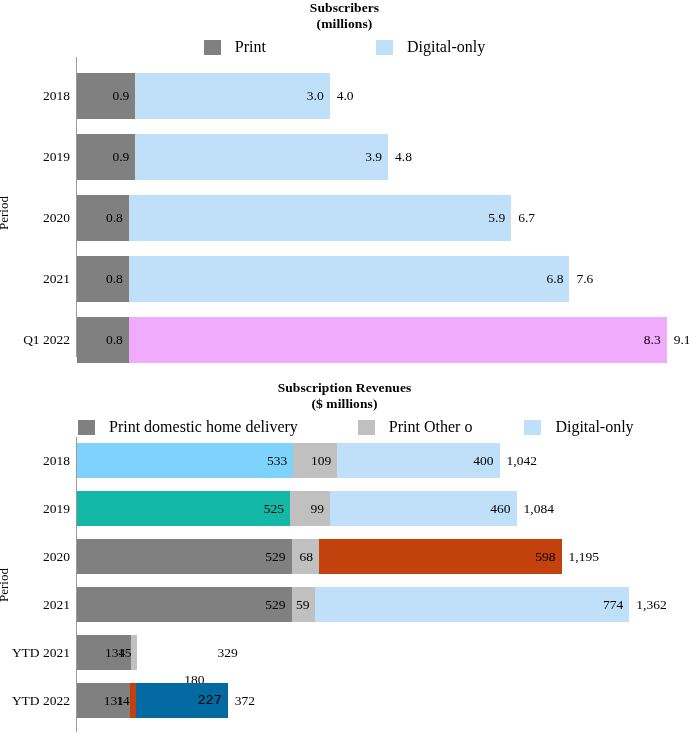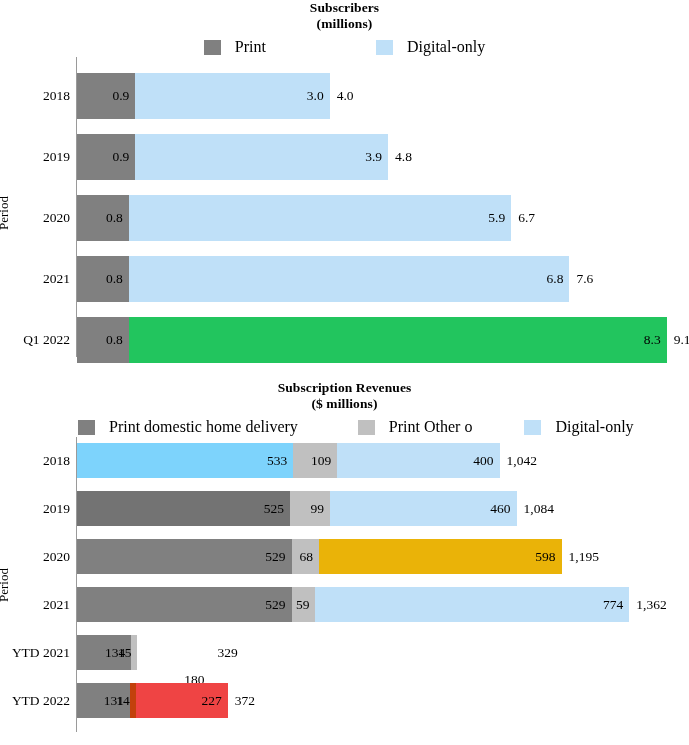--- a/index.html
+++ b/index.html
@@ -202,21 +202,21 @@
           </div>
         </div>
         <div class="total-val" style="left: 576.48px; top: 16px;">7.6</div>
       </div>
       <div class="row" style="top: 260px; height: 46px;">
         <div class="cat-label" style="left: 0px; width: 70px; top: 16px;">Q1 2022</div>
         <div class="bar-wrap">
           <div class="seg" style="background: rgb(128, 128, 128); width: 51.84px;">
             <span class="seg-val">0.8</span>
           </div>
-          <div class="seg" style="background: #22c55e; width: 537.84px;">
+          <div class="seg" style="background: #f0abfc; width: 537.84px;">
             <span class="seg-val">8.3</span>
           </div>
         </div>
         <div class="total-val" style="left: 673.68px; top: 16px;">9.1</div>
       </div>
     </div>
 </div>
 
 <div class="chart-block" id="chart2">
 
@@ -255,42 +255,42 @@
           </div>
           <div class="seg" style="background: rgb(191, 224, 248); width: 162.2px;">
             <span class="seg-val">400</span>
           </div>
         </div>
         <div class="total-val" style="left: 506.531px; top: 10.5px;">1,042</div>
       </div>
       <div class="row" style="top: 54px; height: 35px;">
         <div class="cat-label" style="left: 0px; width: 70px; top: 10.5px;">2019</div>
         <div class="bar-wrap">
-          <div class="seg" style="background: #737373; width: 212.887px;">
+          <div class="seg" style="background: #14b8a6; width: 212.887px;">
             <span class="seg-val">525</span>
           </div>
           <div class="seg" style="background: rgb(192, 192, 192); width: 40.1445px;">
             <span class="seg-val">99</span>
           </div>
           <div class="seg" style="background: rgb(191, 224, 248); width: 186.53px; align-items: center;">
             <span class="seg-val">460</span>
           </div>
         </div>
         <div class="total-val" style="left: 523.562px; top: 10.5px;">1,084</div>
       </div>
       <div class="row" style="top: 102px; height: 35px;">
         <div class="cat-label" style="left: 0px; width: 70px; top: 10.5px;">2020</div>
         <div class="bar-wrap">
           <div class="seg" style="background: rgb(128, 128, 128); width: 214.51px;">
             <span class="seg-val">529</span>
           </div>
           <div class="seg" style="background: rgb(192, 192, 192); width: 27.574px;">
             <span class="seg-val">68</span>
           </div>
-          <div class="seg" style="background: #eab308; width: 242.489px;">
+          <div class="seg" style="background: #c2410c; width: 242.489px;">
             <span class="seg-val">598</span>
           </div>
         </div>
         <div class="total-val" style="left: 568.572px; top: 10.5px;">1,195</div>
       </div>
       <div class="row" style="top: 150px; height: 35px;">
         <div class="cat-label" style="left: 0px; width: 70px; top: 10.5px;">2021</div>
         <div class="bar-wrap">
           <div class="seg" style="background: rgb(128, 128, 128); width: 214.51px;">
             <span class="seg-val">529</span>
@@ -321,20 +321,20 @@
       </div>
       <div class="row" style="top: 246px; height: 35px;">
         <div class="cat-label" style="left: 0px; width: 70px; top: 10.5px;">YTD 2022</div>
         <div class="bar-wrap">
           <div class="seg" style="background: rgb(128, 128, 128); width: 53.1205px;">
             <span class="seg-val">131</span>
           </div>
           <div class="seg" style="background: #c2410c; width: 5.677px;">
             <span class="seg-val">14</span>
           </div>
-          <div class="seg" style="background: #ef4444; width: 92.0485px;">
+          <div class="seg" style="background: #0369a1; width: 92.0485px; font-family: Liberation Mono, monospace;">
             <span class="seg-val">227</span>
           </div>
         </div>
         <div class="total-val" style="left: 234.846px; top: 10.5px;">372</div>
       </div>
     </div>
 </div>
 
 </body></html>

